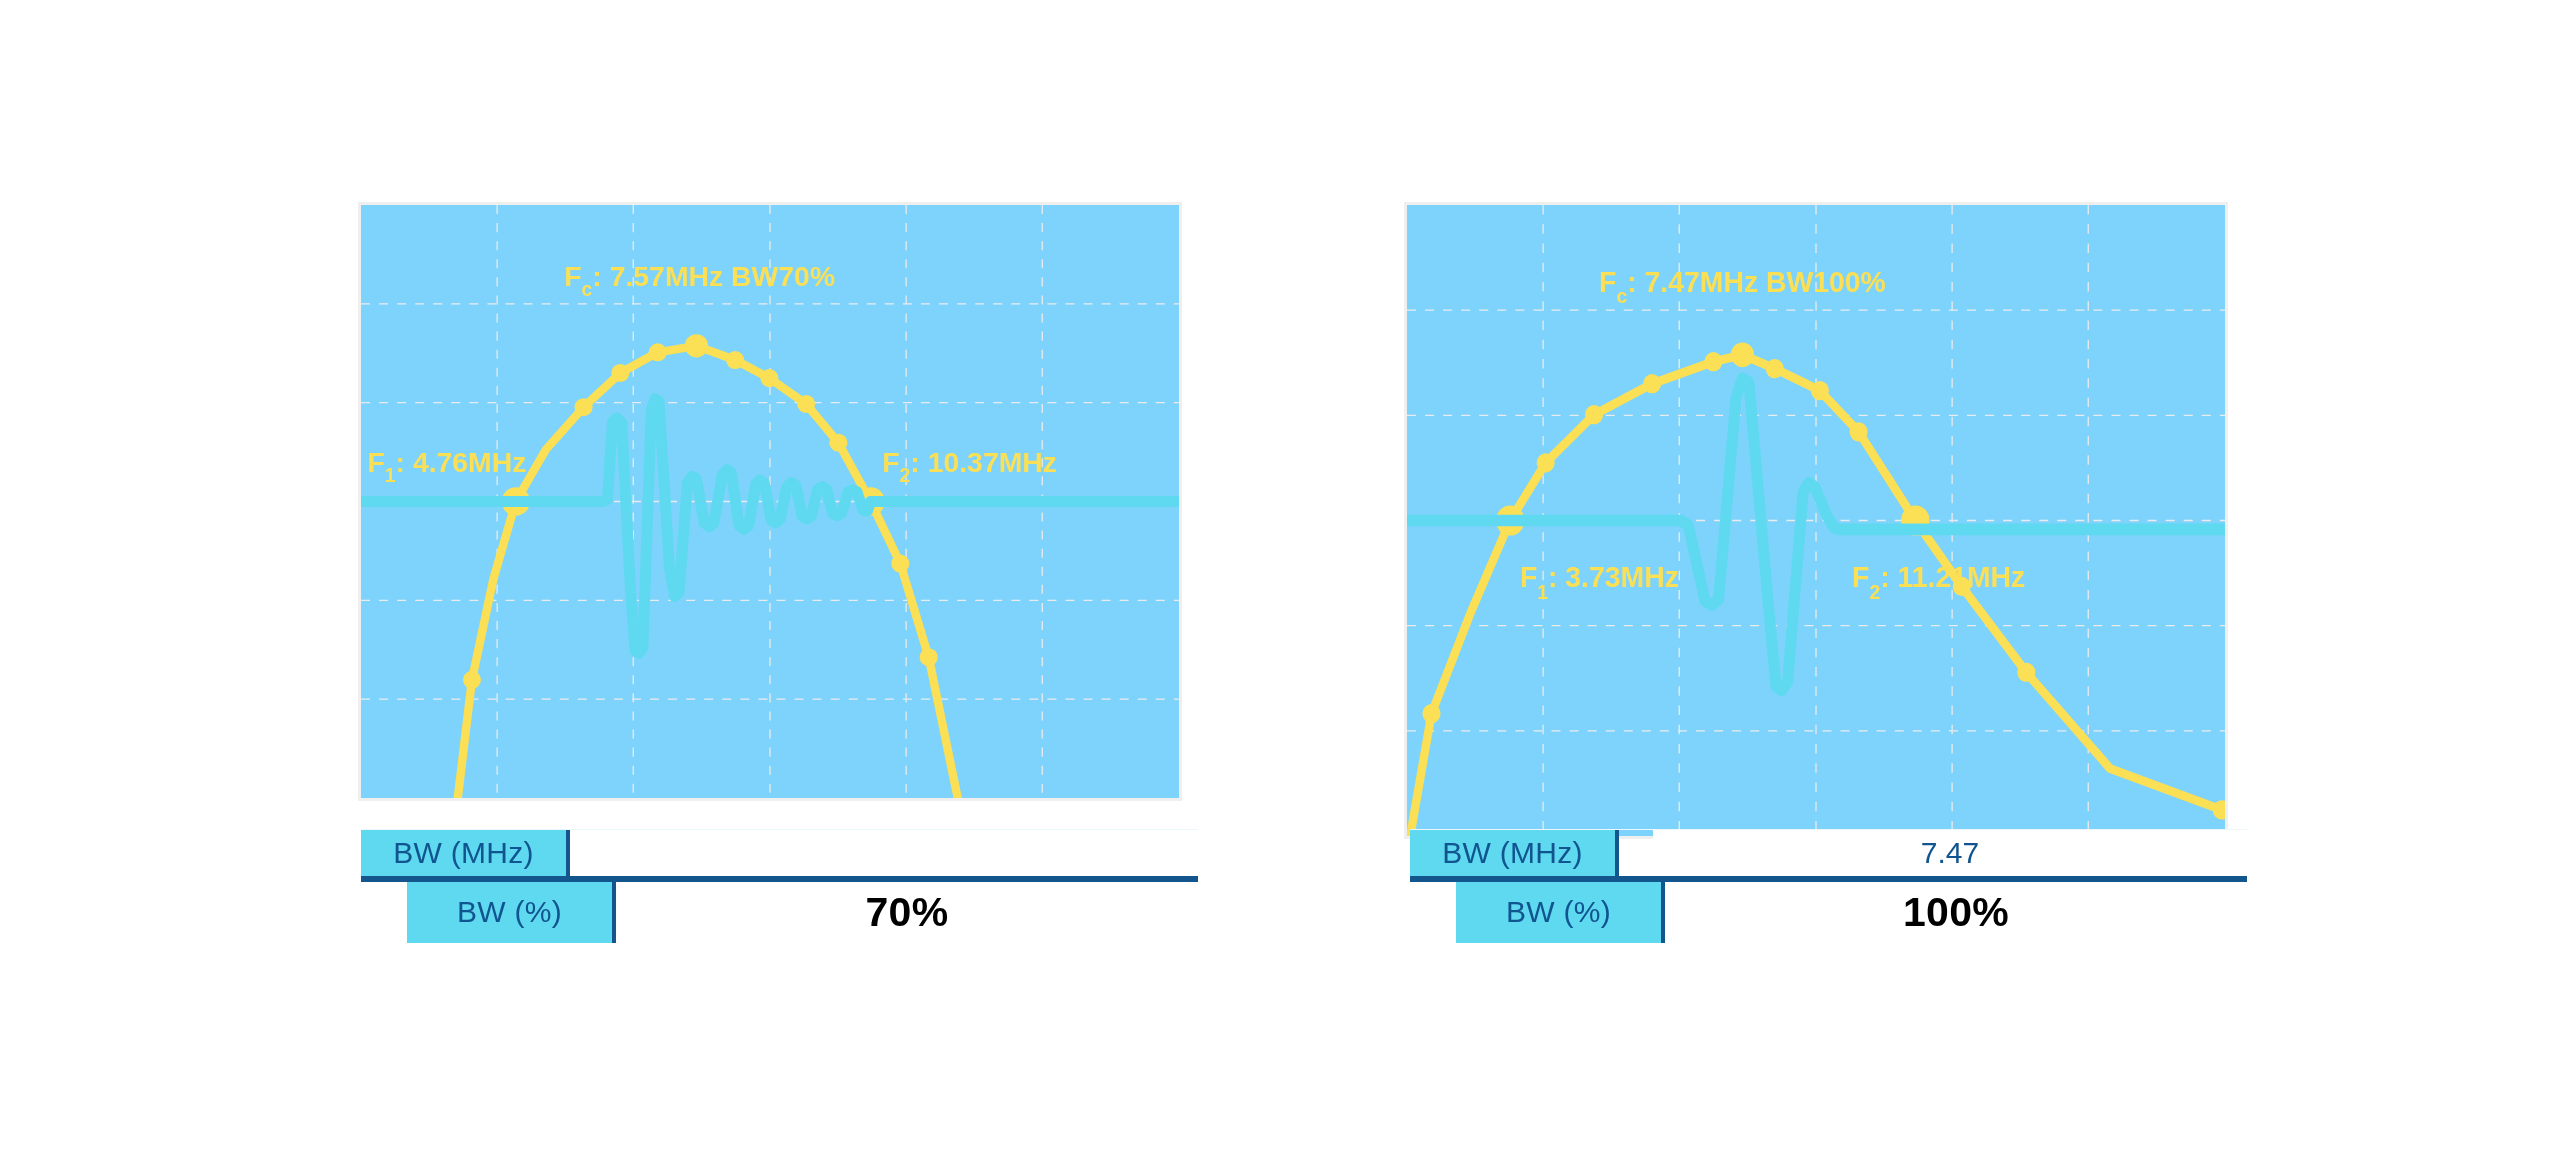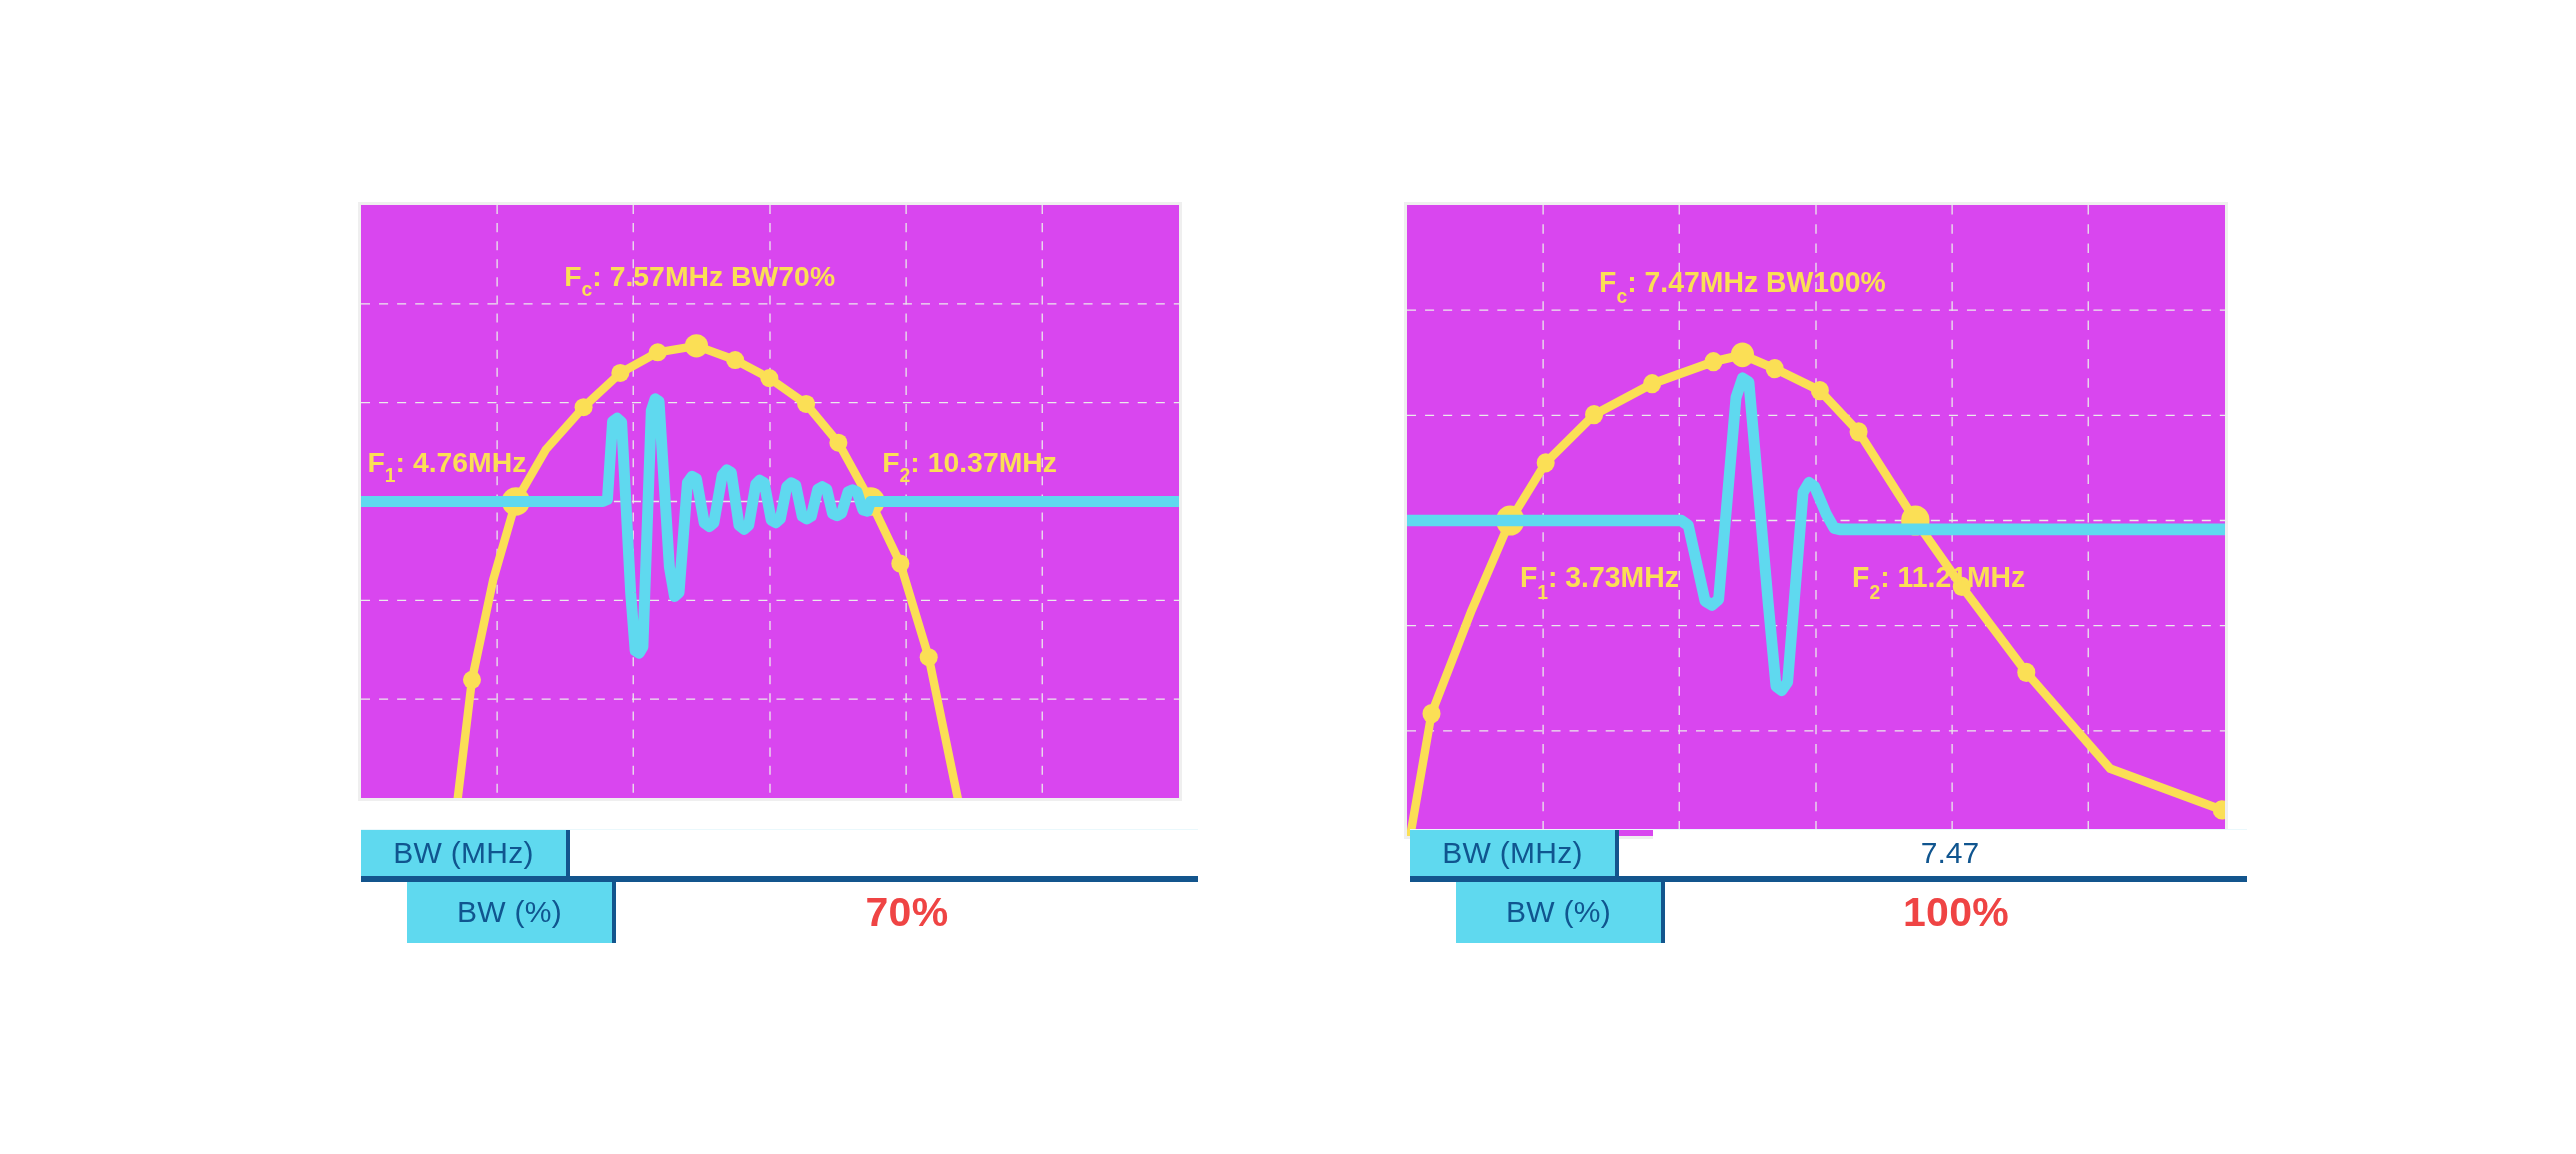--- a/index.html
+++ b/index.html
@@ -7,21 +7,21 @@
     width:2576px;height:1154px;
     background:#ffffff;
     font-family:"Liberation Sans", sans-serif;
     overflow:hidden;
   }
   .stage{position:relative;width:2576px;height:1154px;}
 
   
   .panel{
     position:absolute;
-    background:#d946ef;
+    background:#7dd3fc;
     border:3.9px solid #efefef;
     box-sizing:border-box;
   }
   .panel .plot{position:absolute;inset:0;overflow:hidden;}
   .panel svg{position:absolute;left:0;top:0;width:100%;height:100%;display:block;}
 
   
   .bwtable{
     position:absolute;
     box-sizing:border-box;
@@ -48,21 +48,21 @@
     color:#10558f;
     font-size:30px;
     box-sizing:border-box;
   }
   .bwtable .row.r1{height:46px;border-top:1.9px solid #eaf8fc;gap:34px;}
   .bwtable .row.r2{height:61px;padding-left:46px;}
   .bwtable .midrule{
     height:5.8px;background:#13558d;width:100%;
   }
   .bwtable .vcell.pct{
-    color:#ef4444;
+    color:#000000;
     font-size:41px;
     font-weight:bold;
     letter-spacing:0.3px;
   }
   .bwtable .hcell.h2{border-right:4.5px solid #13558d;}
 </style>
 </head>
 <body>
 
 <div class="stage">

